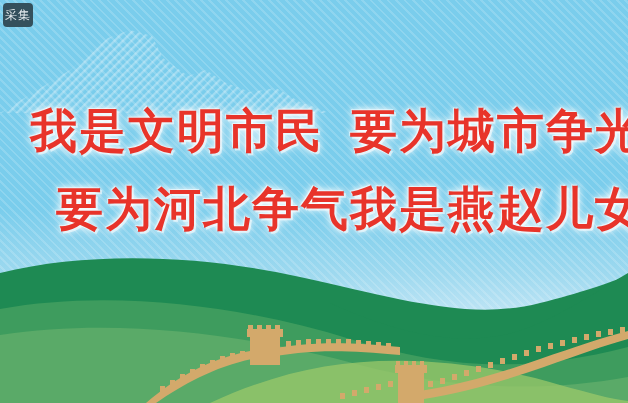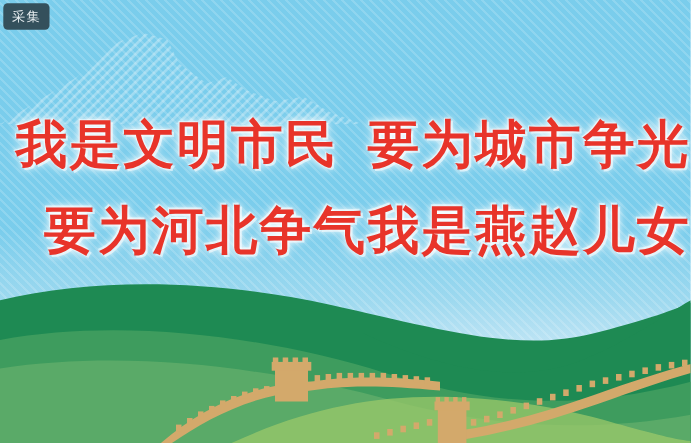--- a/index.html
+++ b/index.html
@@ -36,41 +36,42 @@
   }
 
   
   .hills{
     position:absolute;left:0;bottom:0;width:628px;height:160px;
   }
 
   
   .capture-btn{
     position:absolute;left:3px;top:3px;
-    width:42px;height:24px;
+    width:30px;height:24px;
     background:#34505C;
     border-radius:4px;
     color:#E8EEF1;
     font-size:12px;
     line-height:24px;
     text-align:center;
     letter-spacing:1px;
     cursor:pointer;
     user-select:none;
   }
 
   
   .slogan{
     position:absolute;left:0;top:92px;width:628px;
   }
   .slogan-line{
     display:flex;
-    justify-content:flex-end;
+    justify-content:space-between;
     align-items:center;
     height:78px;
+    padding-left:30px;
   }
   .phrase{
     font-family:"DejaVu Sans","Liberation Sans",sans-serif;
     font-size:47px;
     font-weight:bold;
     color:#E8342A;
     letter-spacing:2px;
     white-space:nowrap;
     text-shadow:
        0 0 6px rgba(255,255,255,0.95),

